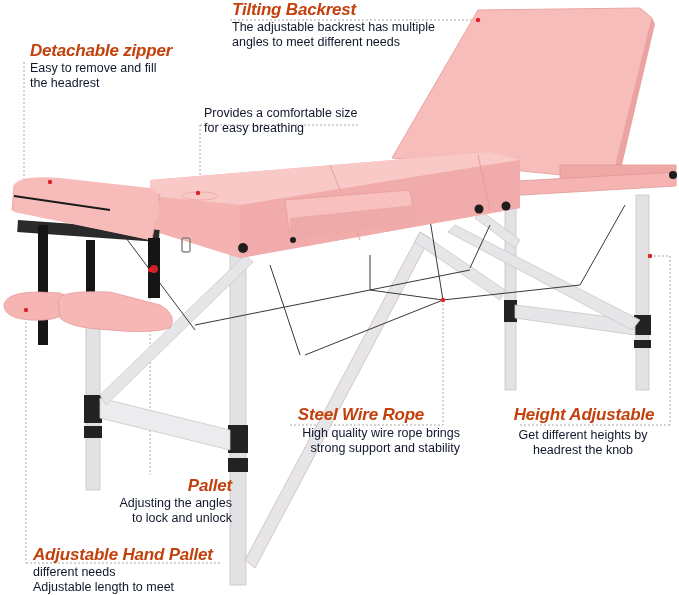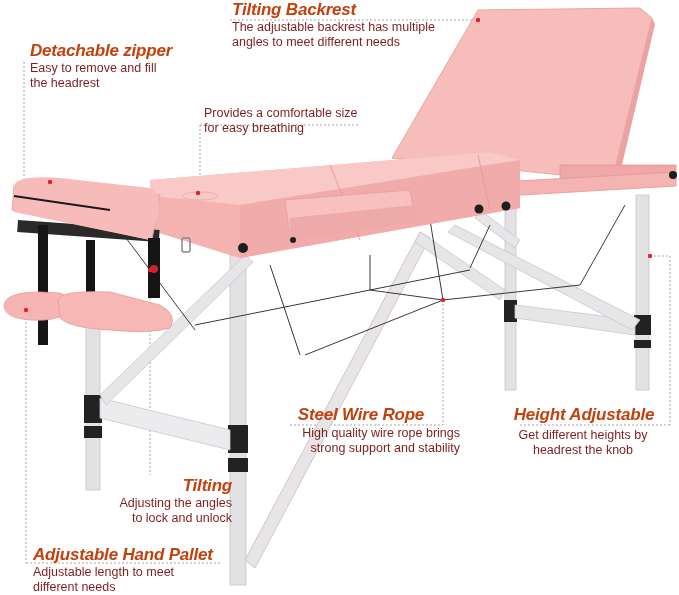--- a/index.html
+++ b/index.html
@@ -1,20 +1,20 @@
 <!DOCTYPE html>
 <html><head>
 <meta charset="utf-8">
 <style>
   html, body { margin:0; padding:0; background:#ffffff; }
   body { width:679px; height:595px; position:relative; overflow:hidden; font-family:"Liberation Sans", "DejaVu Sans", sans-serif; color:#111; }
   #illustration { position:absolute; left:0; top:0; width:679px; height:595px; }
   .callout { position:absolute; }
   .callout .title { font-style:italic; font-weight:bold; font-size:17px; line-height:20px; color:#c2410c; white-space:nowrap; letter-spacing:-0.2px; }
-  .callout .desc { font-size:12.5px; line-height:15px; color:#7f1d1d; white-space:nowrap; }
+  .callout .desc { font-size:12.5px; line-height:15px; color:#0f172a; white-space:nowrap; }
   .right { text-align:center; }
   .center { text-align:right; }
 </style>
 </head>
 <body>
 
 <svg id="illustration" viewBox="0 0 679 595" xmlns="http://www.w3.org/2000/svg">
 
   <g stroke="#a8a8a8" stroke-width="1" stroke-dasharray="2,2" fill="none">
     <line x1="230" y1="20" x2="478" y2="20"></line>
@@ -157,22 +157,22 @@
 
 <div class="callout right" style="left:500px; width:168px; top:405px;">
   <div class="title">Height Adjustable</div>
 </div>
 <div class="callout right" style="left:500px; width:166px; top:428px;">
   <div class="desc">Get different heights by</div>
   <div class="desc">headrest the knob</div>
 </div>
 
 <div class="callout center" style="left:92px; width:140px; top:476px;">
-  <div class="title">Tilting</div>
+  <div class="title">Pallet</div>
   <div class="desc">Adjusting the angles</div>
   <div class="desc">to lock and unlock</div>
 </div>
 
 <div class="callout" style="left:33px; top:545px;">
   <div class="title">Adjustable Hand Pallet</div>
+  <div class="desc">different needs</div>
   <div class="desc">Adjustable length to meet</div>
-  <div class="desc">different needs</div>
 </div>
 
 </body></html>

